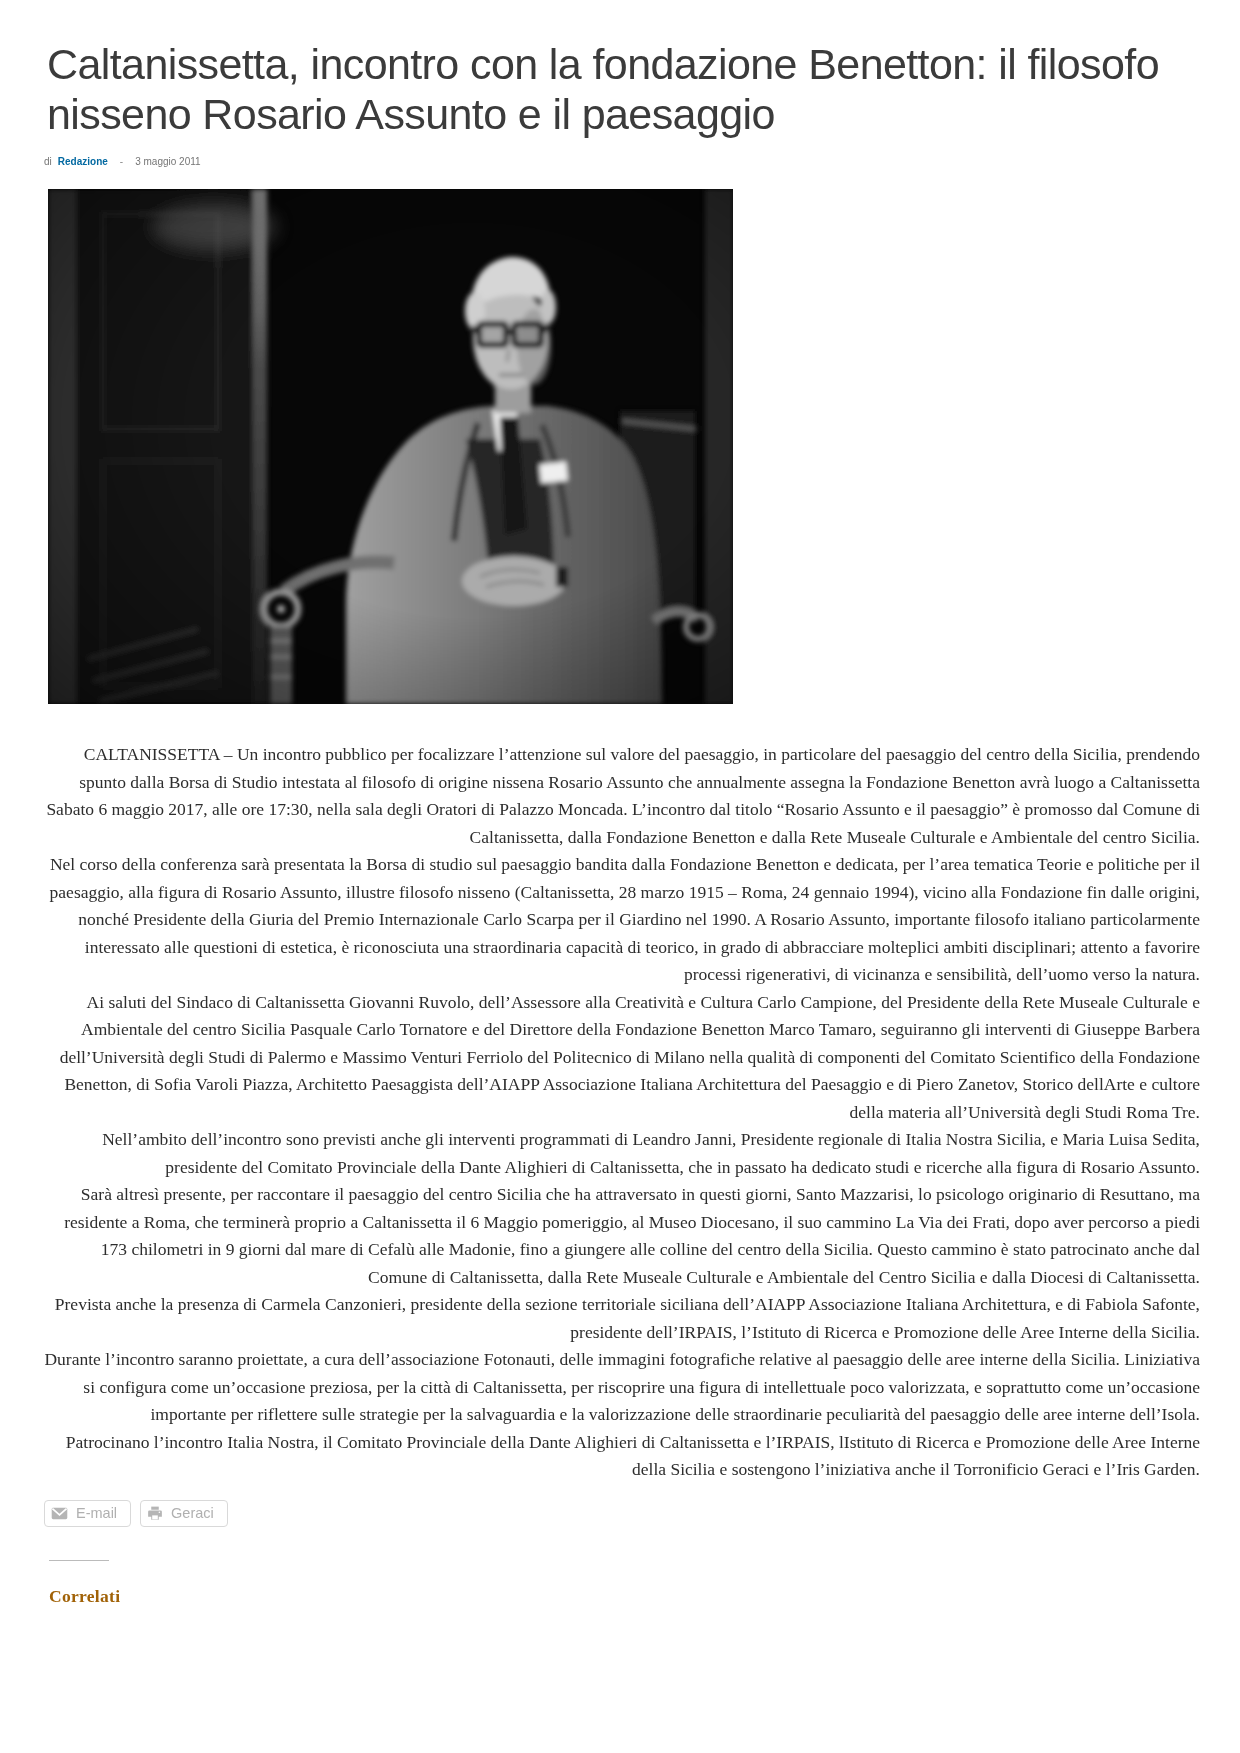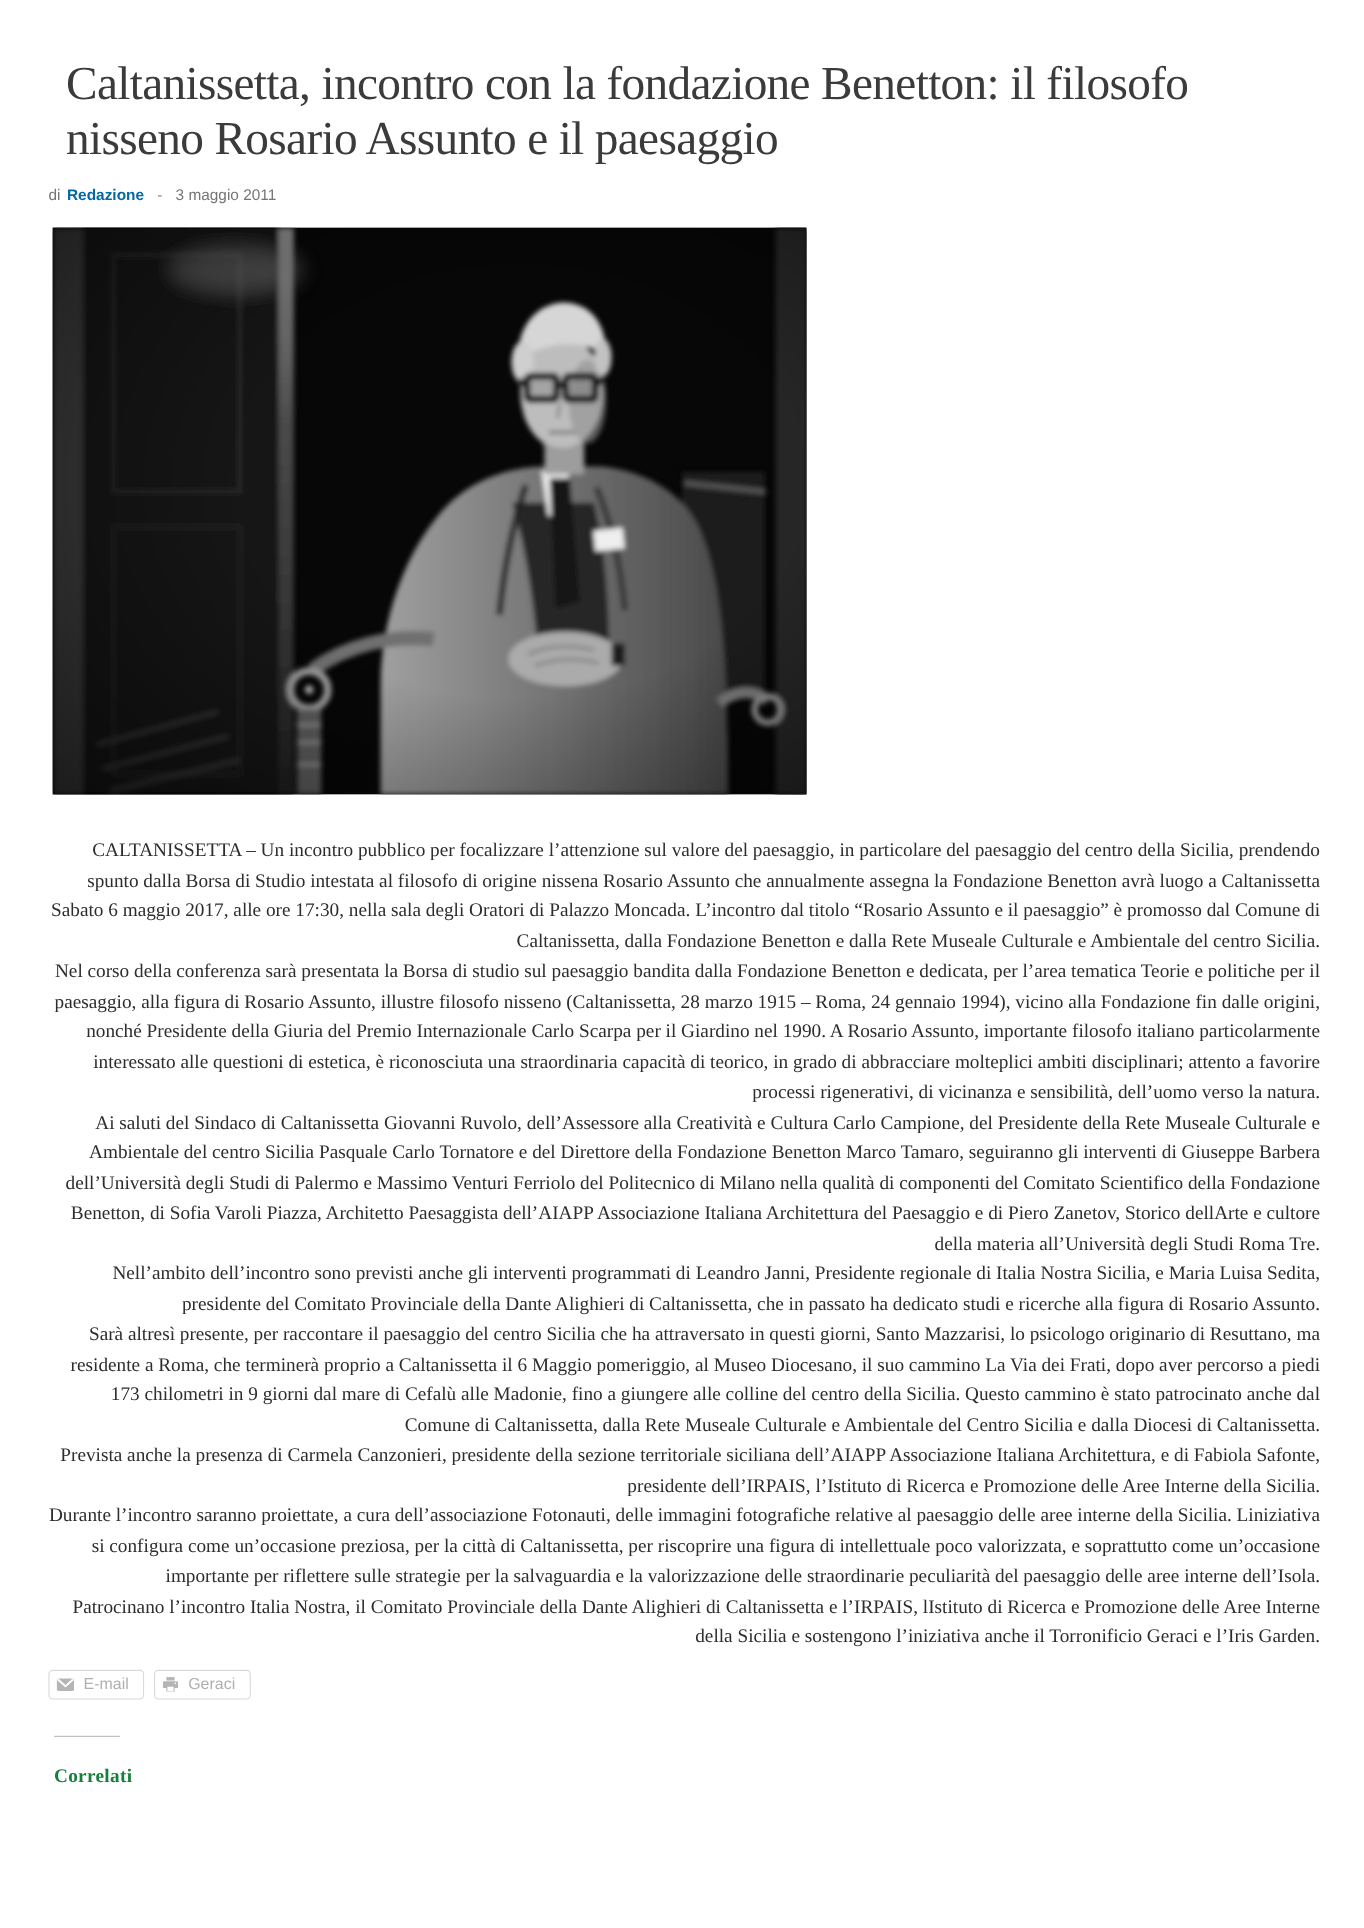--- a/index.html
+++ b/index.html
@@ -11,31 +11,31 @@
     width: 1240px;
     min-height: 1753px;
     font-family: "Liberation Sans", sans-serif;
     position: relative;
   }
   .content {
     padding: 36px 40px 0 44px;
     width: 1156px;
   }
   .article-title {
-    margin: 16px;
-    font-family: Liberation Serif, serif;
+    margin: 3px;
+    font-family: Liberation Sans, sans-serif;
     font-weight: 500;
     font-size: 43px;
     line-height: 50px;
     letter-spacing: -0.6px;
     color: #3b3b3b;
   }
   .byline {
     margin-top: 17px;
-    font-size: 14px;
+    font-size: 10px;
     color: #757575;
     display: flex;
     align-items: baseline;
     gap: 6px;
   }
   .byline .author {
     color: #0369a1;
     font-weight: bold;
     text-decoration: none;
     cursor: pointer;
@@ -84,21 +84,21 @@
     width: 60px;
     border: 0;
     border-top: 1px solid #bbbbbb;
   }
   .related-heading {
     margin: 25px 0 0 5px;
     font-family: "Liberation Serif", serif;
     font-weight: bold;
     font-size: 17.5px;
     letter-spacing: 0.3px;
-    color: #15803d;
+    color: #a16207;
   }
 </style>
 </head>
 <body>
 
 <div class="content">
 
   <h1 class="article-title">Caltanissetta, incontro con la fondazione Benetton: il filosofo nisseno Rosario Assunto e il paesaggio</h1>
 
   <div class="byline">

